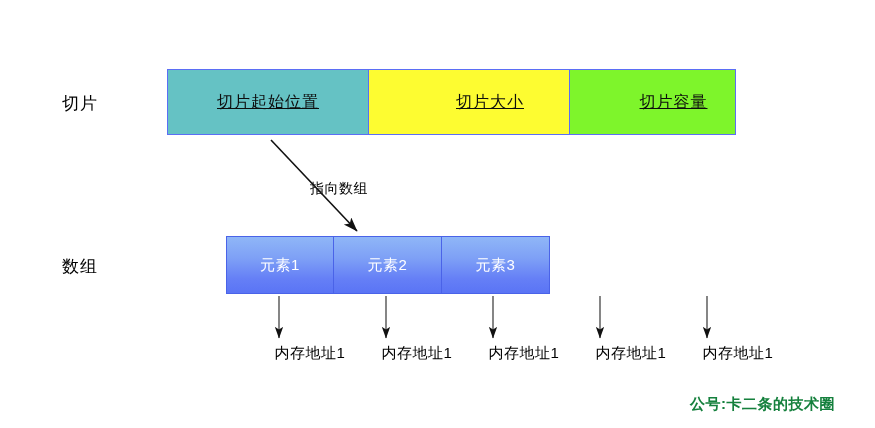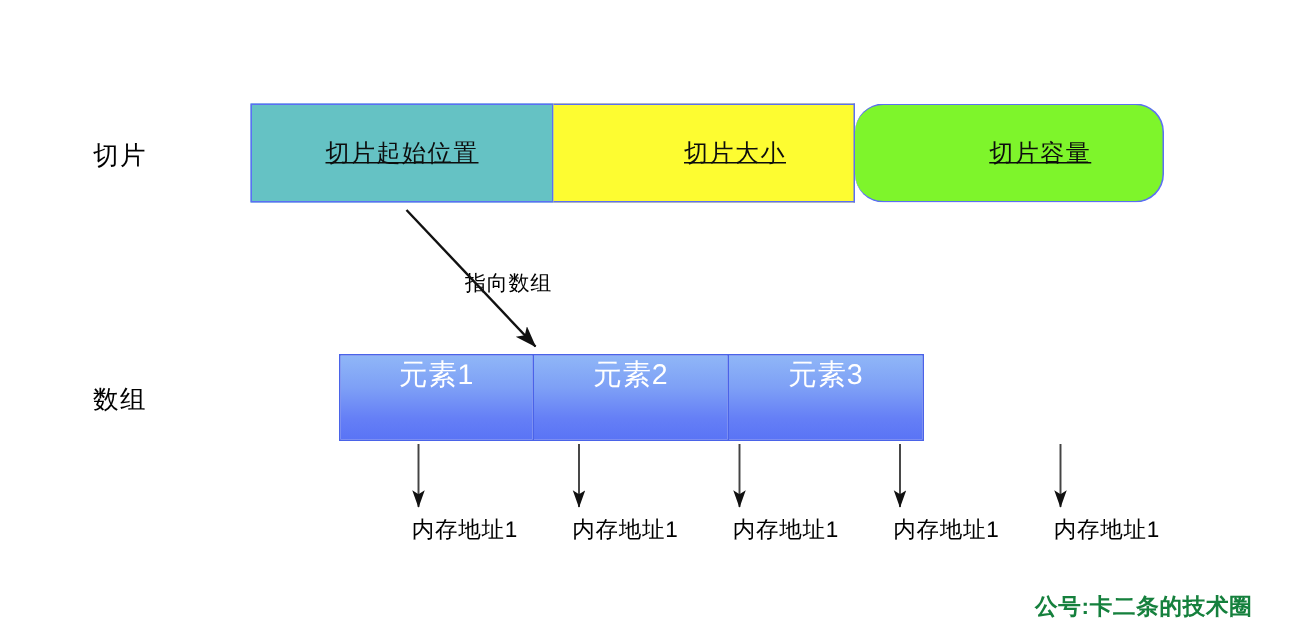--- a/index.html
+++ b/index.html
@@ -51,40 +51,41 @@
     justify-content: center;
     font-size: 16px;
     color: #0d0d0d;
     letter-spacing: 1px;
     white-space: nowrap;
     text-decoration: underline;
   }
   .slice-cell + .slice-cell { border-left: none; padding-left: 42px; }
   #slice-cell-0 { width: 202px; background: #65c2c4; }
   #slice-cell-1 { width: 201px; background: #fdfc31; }
-  #slice-cell-2 { width: 206px; background: #7ef52b; border-radius: 19px; }
+  #slice-cell-2 { width: 166px; background: #7ef52b; }
 
   
   #array-row {
     position: absolute;
     left: 226px;
     top: 236px;
     width: 536px;
     height: 58px;
     display: flex;
     box-sizing: border-box;
   }
   .array-cell {
     box-sizing: border-box;
-    width: 130px;
+    width: 108px;
     border: 1px solid #4a63e8;
     background: linear-gradient(to bottom, #8fb6f7 0%, #7ea0f6 38%, #657ff6 75%, #5a74f5 100%);
     display: flex;
+    align-items: center;
     justify-content: center;
-    font-size: 19px;
+    font-size: 15px;
     color: #ffffff;
     letter-spacing: 0.5px;
     white-space: nowrap;
   }
   .array-cell + .array-cell { border-left: none; }
 
   
   #pointer-label {
     position: absolute;
     left: 310px;

